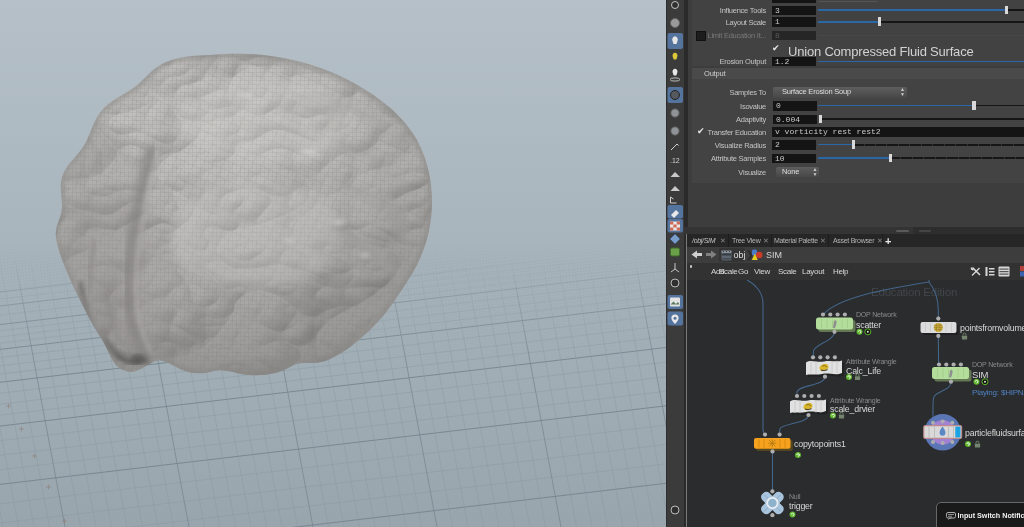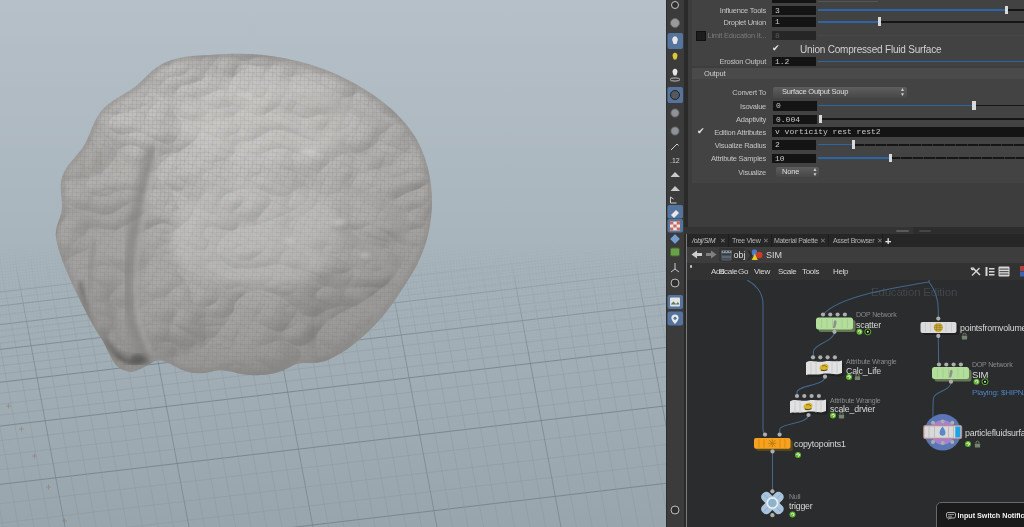--- a/index.html
+++ b/index.html
@@ -317,61 +317,61 @@
     <div class="abs" style="left:130px;top:0.5px;width:60px;height:1.5px;background:#555"></div>
 
     <div class="lbl" style="left:0;top:6px;width:78px">Influence Tools</div>
     <div class="fld" style="left:84px;top:5.5px;width:41px;height:9.5px">3</div>
     <div class="abs srow" style="left:130px;top:5px;width:206px">
       <div class="abs" style="left:0;top:4.4px;width:188px;height:1.4px;background:#2b66a6"></div>
       <div class="abs" style="left:188px;top:4.2px;width:18px;height:1.8px;background:#161616"></div>
       <div class="abs" style="left:186.5px;top:0.7px;width:3.5px;height:8.6px;background:#d9d9d9"></div>
     </div>
 
-    <div class="lbl" style="left:0;top:17.8px;width:78px">Droplet Union</div>
+    <div class="lbl" style="left:0;top:17.8px;width:78px">Layout Scale</div>
     <div class="fld" style="left:84px;top:17.3px;width:41px;height:9.5px">1</div>
     <div class="abs srow" style="left:130px;top:16.8px;width:206px">
       <div class="abs" style="left:0;top:4.4px;width:61px;height:1.4px;background:#2b66a6"></div>
       <div class="abs" style="left:61px;top:4.2px;width:145px;height:1.8px;background:#161616"></div>
       <div class="abs" style="left:59.5px;top:0.7px;width:3.5px;height:8.6px;background:#d9d9d9"></div>
     </div>
 
     <div class="abs" style="left:8px;top:31px;width:7.5px;height:7.5px;background:#1d1d1d;border:1px solid #111"></div>
     <div class="lbl" style="left:0;top:31px;width:78px;color:#7a7a7a">Limit Education It...</div>
     <div class="fld" style="left:84px;top:30.5px;width:41px;height:9.5px;background:#262626;color:#5a5a5a">8</div>
     <div class="abs" style="left:130px;top:35px;width:206px;height:1.4px;background:#474747"></div>
 
     <div class="abs" style="left:84px;top:43.5px;width:9px;height:9px;color:#e5e5e5;font-size:9px;line-height:9px">✔</div>
-    <div class="abs" style="left:112px;top:44px;font-size:10px;letter-spacing:-0.2px;color:#d2d2d2;white-space:nowrap">Union Compressed Fluid Surface</div>
+    <div class="abs" style="left:100px;top:44px;font-size:13px;letter-spacing:-0.2px;color:#d2d2d2;white-space:nowrap">Union Compressed Fluid Surface</div>
 
     <div class="lbl" style="left:0;top:57px;width:78px">Erosion Output</div>
     <div class="fld" style="left:84px;top:56.5px;width:41px;height:9.5px">1.2</div>
     <div class="abs" style="left:130px;top:60.9px;width:206px;height:1.4px;background:#2b66a6"></div>
 
-    <div class="lbl" style="left:0;top:88px;width:78px">Convert To</div>
-    <div class="abs" style="left:85px;top:87px;width:123px;height:10.5px;background:linear-gradient(#5e5e5e,#474747);border-radius:2px;font-size:7.5px;letter-spacing:-0.2px;color:#dedede;line-height:10.5px;padding-left:9px">Surface Output Soup</div>
+    <div class="lbl" style="left:0;top:88px;width:78px">Samples To</div>
+    <div class="abs" style="left:85px;top:87px;width:123px;height:10.5px;background:linear-gradient(#5e5e5e,#474747);border-radius:2px;font-size:7.5px;letter-spacing:-0.2px;color:#dedede;line-height:10.5px;padding-left:9px">Surface Erosion Soup</div>
     <div class="abs" style="left:210px;top:87px;width:9px;height:10.5px;background:linear-gradient(#5e5e5e,#474747);border-radius:2px;color:#ccc;font-size:5px;line-height:5px;text-align:center">▲<br>▼</div>
 
     <div class="lbl" style="left:0;top:101.5px;width:78px">Isovalue</div>
     <div class="fld" style="left:85px;top:101px;width:41px;height:9.5px">0</div>
     <div class="abs srow" style="left:130px;top:100.5px;width:206px">
       <div class="abs" style="left:0;top:4.4px;width:155px;height:1.4px;background:#2b66a6"></div>
       <div class="abs" style="left:155px;top:4.2px;width:51px;height:1.8px;background:#161616"></div>
       <div class="abs" style="left:154px;top:0.7px;width:3.5px;height:8.6px;background:#d9d9d9"></div>
     </div>
 
     <div class="lbl" style="left:0;top:115px;width:78px">Adaptivity</div>
     <div class="fld" style="left:85px;top:114.5px;width:41px;height:9.5px">0.004</div>
     <div class="abs srow" style="left:130px;top:114px;width:206px">
       <div class="abs" style="left:2px;top:4.2px;width:204px;height:1.8px;background:#161616"></div>
       <div class="abs" style="left:0.5px;top:0.7px;width:3.5px;height:8.6px;background:#d9d9d9"></div>
     </div>
 
     <div class="abs" style="left:9px;top:127px;width:9px;height:9px;color:#e5e5e5;font-size:9px;line-height:9px">✔</div>
-    <div class="lbl" style="left:0;top:127.7px;width:78px">Edition Attributes</div>
+    <div class="lbl" style="left:0;top:127.7px;width:78px">Transfer Education</div>
     <div class="fld" style="left:84px;top:126.7px;width:252px;height:10px;line-height:10.5px">v vorticity rest rest2</div>
 
     <div class="lbl" style="left:0;top:140.6px;width:78px">Visualize Radius</div>
     <div class="fld" style="left:84px;top:140.1px;width:41px;height:9.5px">2</div>
     <div class="abs srow" style="left:130px;top:139.6px;width:206px">
       <div class="abs" style="left:0;top:4.4px;width:35px;height:1.4px;background:#2b66a6"></div>
       <div class="abs" style="left:35px;top:4.2px;width:171px;height:1.8px;background:repeating-linear-gradient(90deg,#161616 0 10.5px,#303030 10.5px 11.5px)"></div>
       <div class="abs" style="left:33.5px;top:0.7px;width:3.5px;height:8.6px;background:#d9d9d9"></div>
     </div>
 
@@ -436,21 +436,21 @@
       <div class="abs" style="left:79px;top:3px;color:#d6d6d6;font-size:9px">SIM</div>
     </div>
 
     <div class="abs" style="left:0;top:29px;width:338px;height:17px;background:#323232;color:#d8d8d8;font-size:8px;letter-spacing:-0.3px">
       <div class="abs" style="left:2.5px;top:2px;width:2.5px;height:2.5px;background:#c8c8c8;border-radius:50%"></div>
       <div class="abs" style="left:24px;top:4px">Add</div>
       <div class="abs" style="left:32px;top:4px">Scale</div>
       <div class="abs" style="left:51px;top:4px">Go</div>
       <div class="abs" style="left:67px;top:4px">View</div>
       <div class="abs" style="left:91px;top:4px">Scale</div>
-      <div class="abs" style="left:115px;top:4px">Tools</div>
+      <div class="abs" style="left:115px;top:4px">Layout</div>
       <div class="abs" style="left:146px;top:4px">Help</div>
       <svg class="abs" style="left:283px;top:3px" width="12" height="11" viewBox="0 0 12 11">
         <path d="M2.5,1.5 L10,9" stroke="#dcdcdc" stroke-width="1.5"></path>
         <path d="M9.5,2 L2,9.5" stroke="#dcdcdc" stroke-width="1.3"></path>
         <path d="M1,1 a2.2,2.2 0 0 0 3,3 z" fill="#e2e2e2"></path>
       </svg>
       <svg class="abs" style="left:298px;top:3px" width="10" height="11" viewBox="0 0 10 11">
         <rect x="0.5" y="1" width="2" height="9" fill="#d8d8d8"></rect>
         <rect x="4" y="2" width="5.5" height="1.5" fill="#d8d8d8"></rect>
         <rect x="4" y="5" width="5.5" height="1.5" fill="#d8d8d8"></rect>

